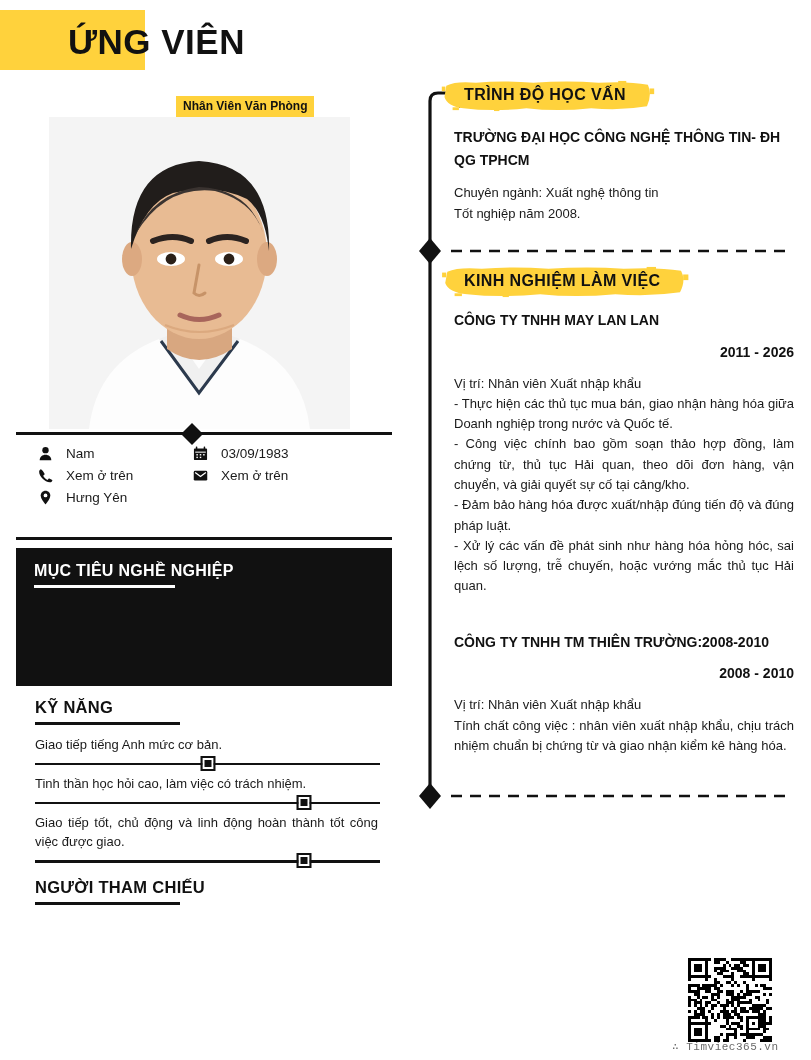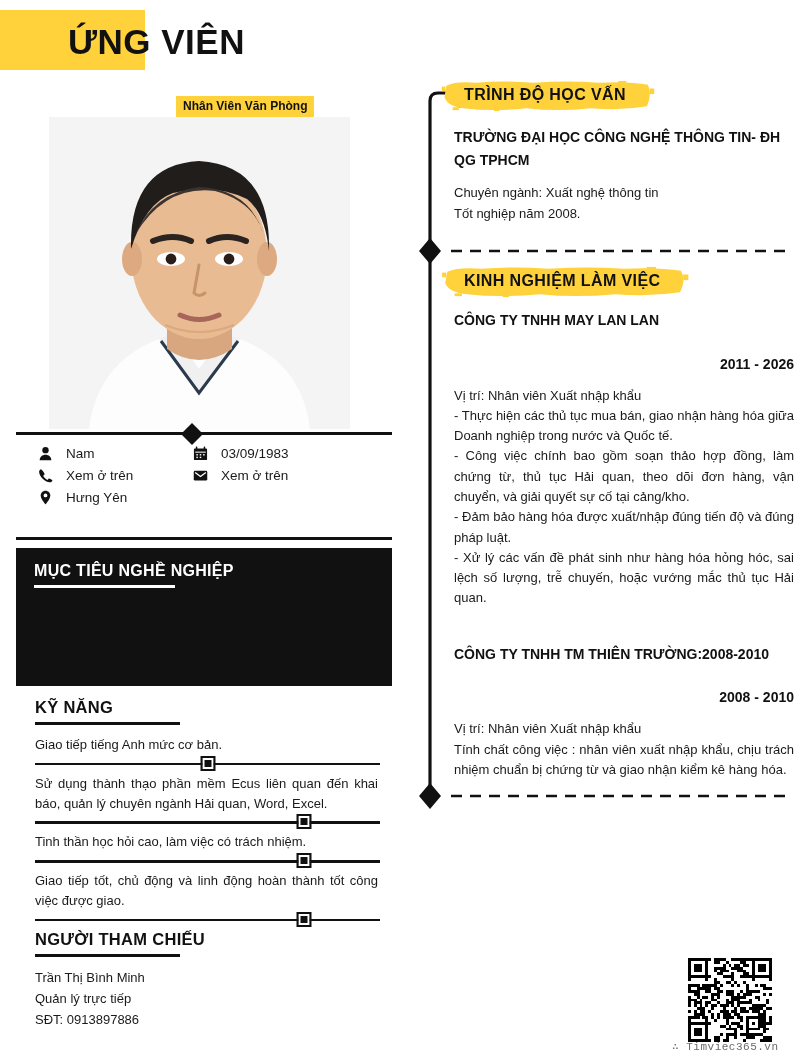--- a/index.html
+++ b/index.html
@@ -128,21 +128,21 @@
   }
   .skill-knob {
     position: absolute; top: 0;
     width: 11px; height: 11px;
     background: #111111; border: 2.5px solid #ffffff;
     outline: 2px solid #111111;
     transform: translateX(-50%);
   }
 
   
-  #reference-section { position: absolute; left: 35px; top: 930px; width: 345px; }
+  #reference-section { position: absolute; left: 35px; top: 878px; width: 345px; }
   #reference-list { margin-top: 10px; }
   .ref-line { font-size: 13px; line-height: 1.62; color: #1a1a1a; }
 
   
   #timeline { position: absolute; left: 0; top: 0; width: 811px; height: 1060px; pointer-events: none; }
 
   
   #right-col {
     position: absolute; left: 446px; top: 0;
     width: 365px; height: 1060px;
@@ -167,21 +167,21 @@
     font-size: 14px; font-weight: bold; color: #111111;
     line-height: 1.62; margin-top: 17px;
   }
   .sub-line { font-size: 13px; line-height: 1.6; color: #1a1a1a; }
   #edu-subs { margin-top: 12px; }
 
   #exp-block { position: absolute; left: 8px; top: 268px; width: 340px; }
   .exp-entry { margin-top: 14px; }
   .exp-dates {
     text-align: right; font-size: 14px; font-weight: bold;
-    color: #111111; margin-top: 24px;
+    color: #111111; margin-top: 12px;
   }
   .exp-body { margin-top: 14px; }
   .exp-line {
     font-size: 13px; line-height: 1.56; color: #1a1a1a;
     text-align: justify;
   }
   .exp-line.first { text-align: left; }
 
   
   #qr-wrap { position: absolute; left: 688px; top: 958px; width: 84px; height: 84px; }
@@ -309,51 +309,39 @@
       <div class="sec-underline" style="width:145px"></div>
       <div id="skills-list">
           <div class="skill-item">
             <div class="skill-text">Giao tiếp tiếng Anh mức cơ bản.</div>
             <div class="skill-bar-wrap">
               <div class="skill-bar"></div>
               <div class="skill-knob" style="left: 50%;"></div>
             </div>
           </div>
           <div class="skill-item">
-            <div class="skill-text">Sử dụng thành thạo phần mềm Ecus liên quan đến khai báo, quản lý chuyên ngành Hải quan, Word, Excel.</div>
-            <div class="skill-bar-wrap">
-              <div class="skill-bar"></div>
-              <div class="skill-knob" style="left: 78%;"></div>
-            </div>
-          </div>
-          <div class="skill-item">
             <div class="skill-text">Tinh thần học hỏi cao, làm việc có trách nhiệm.</div>
             <div class="skill-bar-wrap">
               <div class="skill-bar"></div>
               <div class="skill-knob" style="left: 78%;"></div>
             </div>
           </div>
           <div class="skill-item">
             <div class="skill-text">Giao tiếp tốt, chủ động và linh động hoàn thành tốt công việc được giao.</div>
             <div class="skill-bar-wrap">
               <div class="skill-bar"></div>
               <div class="skill-knob" style="left: 78%;"></div>
             </div>
           </div>
         </div>
     </div>
 
     <div id="reference-section">
       <div class="sec-heading">NGƯỜI THAM CHIẾU</div>
       <div class="sec-underline" style="width:145px"></div>
-      <div id="reference-list">
-          <div class="ref-line">Trần Thị Bình Minh</div>
-          <div class="ref-line">Quản lý trực tiếp</div>
-          <div class="ref-line">SĐT: 0913897886</div>
-        </div>
     </div>
   </div>
 
   <svg id="timeline" viewBox="0 0 811 1060" xmlns="http://www.w3.org/2000/svg">
 
     <path d="M430 230 L430 101 Q430 93 438 93 L462 93" fill="none" stroke="#111111" stroke-width="3.2"></path>
     <polygon points="459,84 478,96 459,108" fill="#111111"></polygon>
 
     <line x1="430" y1="230" x2="430" y2="800" stroke="#111111" stroke-width="3.2"></line>
 

